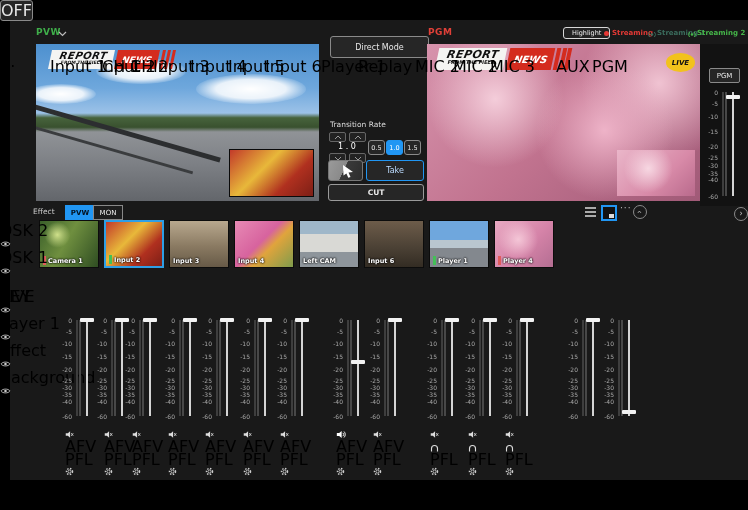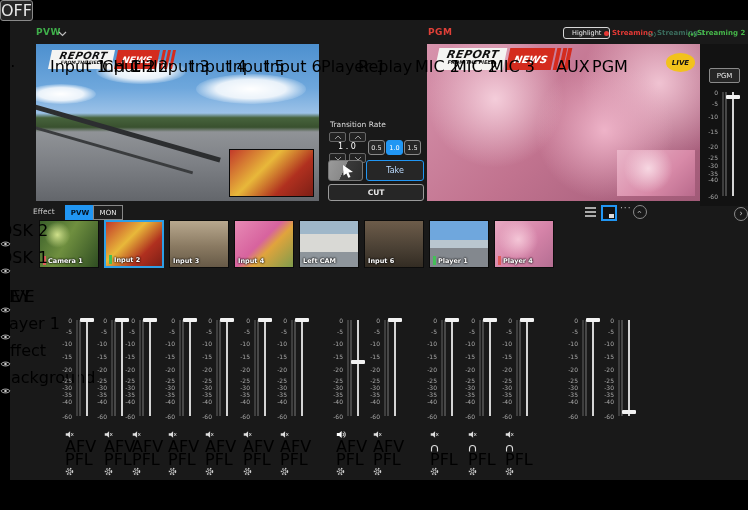--- a/index.html
+++ b/index.html
@@ -161,20 +161,21 @@
         <div class="banner-title">REPORT</div>
         <div class="banner-sub">FROM THE FIELD</div>
       </div>
     <div class="banner-red">NEWS</div>
     <div class="stripe"></div>
       <div class="stripe"></div>
       <div class="stripe"></div>
   </div>
   <div id="pvw-pip" class="abs"></div>
 
+  <div id="direct-mode" class="abs btn">Direct Mode</div>
   <div id="trans-rate-label" class="abs">Transition Rate</div>
   <div class="abs spin" style="left:329px;top:132px;">
       <svg width="8" height="5">
         <path d="M1 4 L4 1 L7 4" stroke="#999" fill="none"></path>
       </svg>
     </div>
   <div class="abs spin" style="left:349px;top:132px;">
       <svg width="8" height="5">
         <path d="M1 4 L4 1 L7 4" stroke="#999" fill="none"></path>
       </svg>

